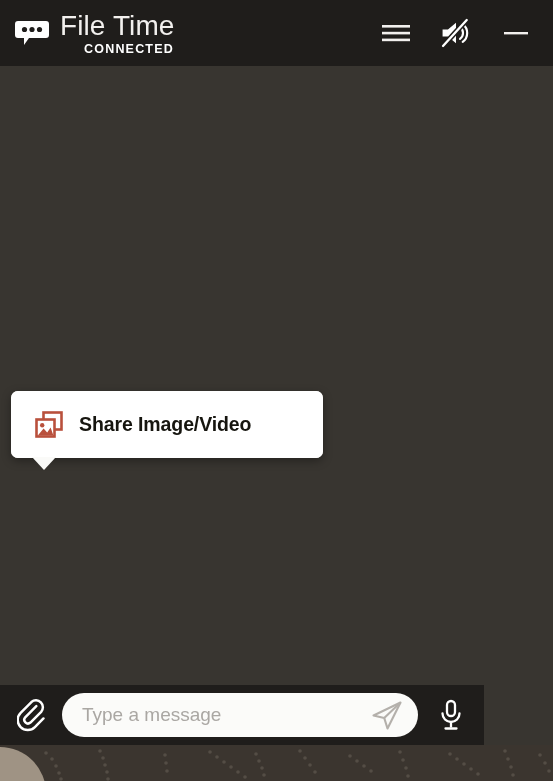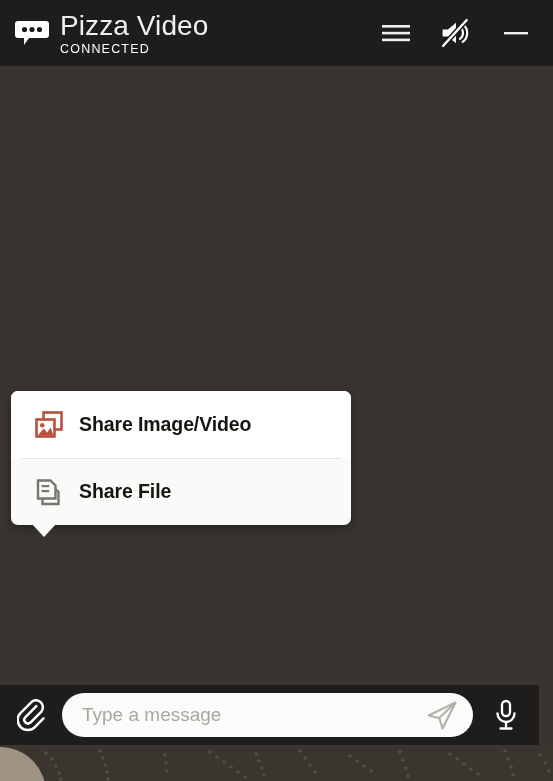--- a/index.html
+++ b/index.html
@@ -54,23 +54,24 @@
     font-size: 28px;
     line-height: 31px;
     font-weight: 300;
     letter-spacing: 0.1px;
     white-space: nowrap;
   }
   .app-status {
     color: #ffffff;
     font-size: 12.5px;
     line-height: 15px;
-    font-weight: normal;
+    font-weight: bold;
     letter-spacing: 1.2px;
     margin-top: 1px;
+    margin-left: 24px;
   }
   .header-actions {
     display: flex;
     align-items: center;
     gap: 26px;
     flex: 0 0 auto;
   }
   .hdr-btn {
     width: 34px;
     height: 34px;
@@ -87,21 +88,21 @@
     width: 553px;
     height: 619px;
     background: #383530;
   }
 
   
   .menu {
     position: absolute;
     left: 11px;
     top: 391px;
-    width: 340px;
+    width: 312px;
     background: #fafaf8;
     border-radius: 7px;
     box-shadow: 0 3px 10px rgba(0,0,0,0.35);
     z-index: 8;
     padding: 0;
     overflow: visible;
   }
   .menu-inner {
     border-radius: 7px;
     overflow: hidden;
@@ -153,21 +154,21 @@
     color: #16150f;
     letter-spacing: -0.1px;
     white-space: nowrap;
   }
 
   
   .composer {
     position: absolute;
     left: 0;
     top: 685px;
-    width: 539px;
+    width: 484px;
     height: 60px;
     background: #1f1d1b;
     display: flex;
     align-items: center;
     box-sizing: border-box;
     padding: 0 16px 0 14px;
     z-index: 7;
   }
   .attach-btn {
     width: 38px;
@@ -260,21 +261,21 @@
     <div class="logo">
       <svg width="34" height="28" viewBox="0 0 34 28" aria-hidden="true">
         <path d="M3 1 H31 A3 3 0 0 1 34 4 V15 A3 3 0 0 1 31 18 H14 L9 25 V18 H3 A3 3 0 0 1 0 15 V4 A3 3 0 0 1 3 1 Z" fill="#ffffff" transform="translate(0,1)"></path>
         <circle cx="9.5" cy="10.5" r="2.6" fill="#1f1d1b"></circle>
         <circle cx="17" cy="10.5" r="2.6" fill="#1f1d1b"></circle>
         <circle cx="24.5" cy="10.5" r="2.6" fill="#1f1d1b"></circle>
       </svg>
     </div>
 
     <div class="title-block">
-      <div class="app-title">Pizza Video</div>
+      <div class="app-title">File Time</div>
       <div class="app-status">CONNECTED</div>
     </div>
 
     <div class="header-actions">
 
       <div class="hdr-btn">
         <svg width="30" height="22" viewBox="0 0 30 22" aria-hidden="true">
           <rect x="1" y="3" width="28" height="2.6" fill="#f2f0ee"></rect>
           <rect x="1" y="9.8" width="28" height="2.6" fill="#f2f0ee"></rect>
           <rect x="1" y="16.6" width="28" height="2.6" fill="#f2f0ee"></rect>
@@ -311,31 +312,20 @@
             <rect x="9.5" y="2.5" width="18" height="17" fill="none" stroke="#b9503c" stroke-width="2.6"></rect>
             <rect x="2.5" y="9.5" width="18" height="17" fill="#ffffff" stroke="#b9503c" stroke-width="2.6"></rect>
             <circle cx="8.2" cy="15.2" r="2.2" fill="#b9503c"></circle>
             <path d="M3.8 25.4 L9.6 18.6 L13.2 22.4 L16.6 17.6 L19.4 25.4 Z" fill="#b9503c"></path>
           </svg>
         </span>
         <span class="menu-label">Share Image/Video</span>
       </div>
 
 
-      <div class="menu-item">
-        <span class="menu-icon">
-          <svg width="30" height="30" viewBox="0 0 30 30" aria-hidden="true">
-            <path d="M8.5 9.5 H19 L24.5 15 V27 H8.5 Z" fill="none" stroke="#78746e" stroke-width="2.4" stroke-linejoin="miter"></path>
-            <path d="M4 3.5 H16.5 L21.5 8.5 V21.5 H4 Z" fill="#fafaf8" stroke="#78746e" stroke-width="2.4" stroke-linejoin="miter"></path>
-            <rect x="7.6" y="8" width="7.6" height="2.2" fill="#78746e"></rect>
-            <rect x="7.6" y="13" width="7.6" height="2.2" fill="#78746e"></rect>
-          </svg>
-        </span>
-        <span class="menu-label">Share File</span>
-      </div>
 
 
     </div>
     <div class="menu-tail"></div>
   </div>
 
   <div class="composer">
 
     <div class="attach-btn">
       <svg width="32" height="34" viewBox="0 0 32 34" aria-hidden="true">

